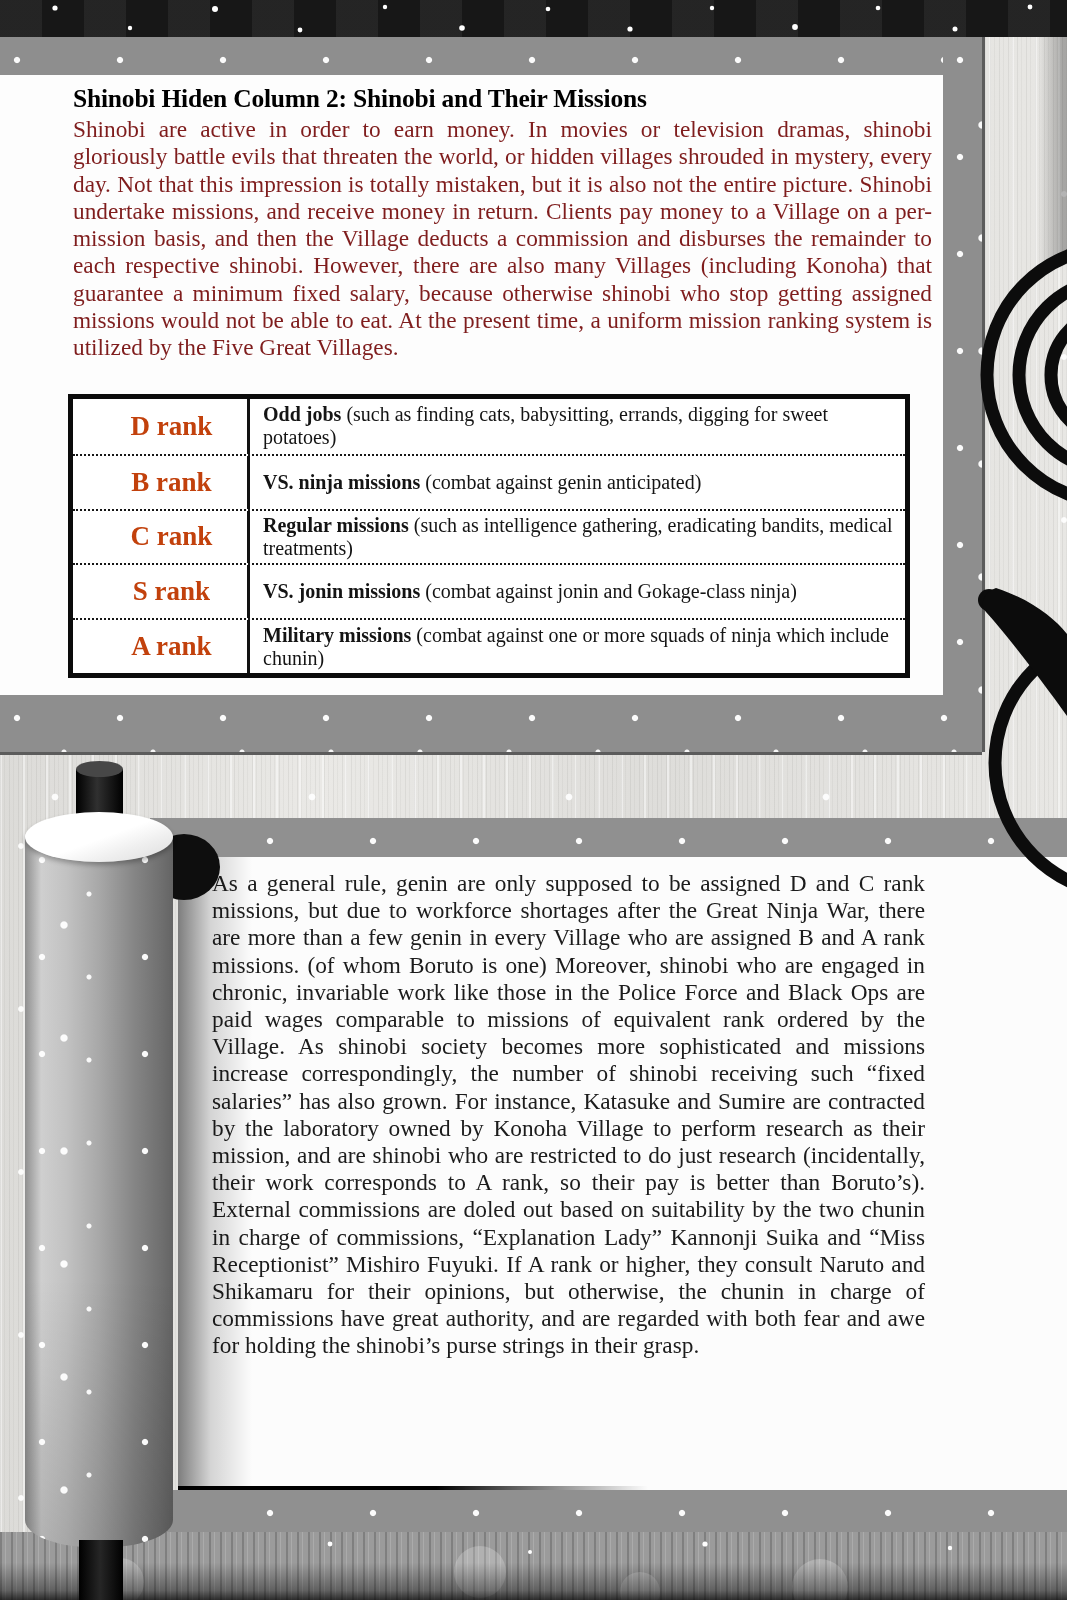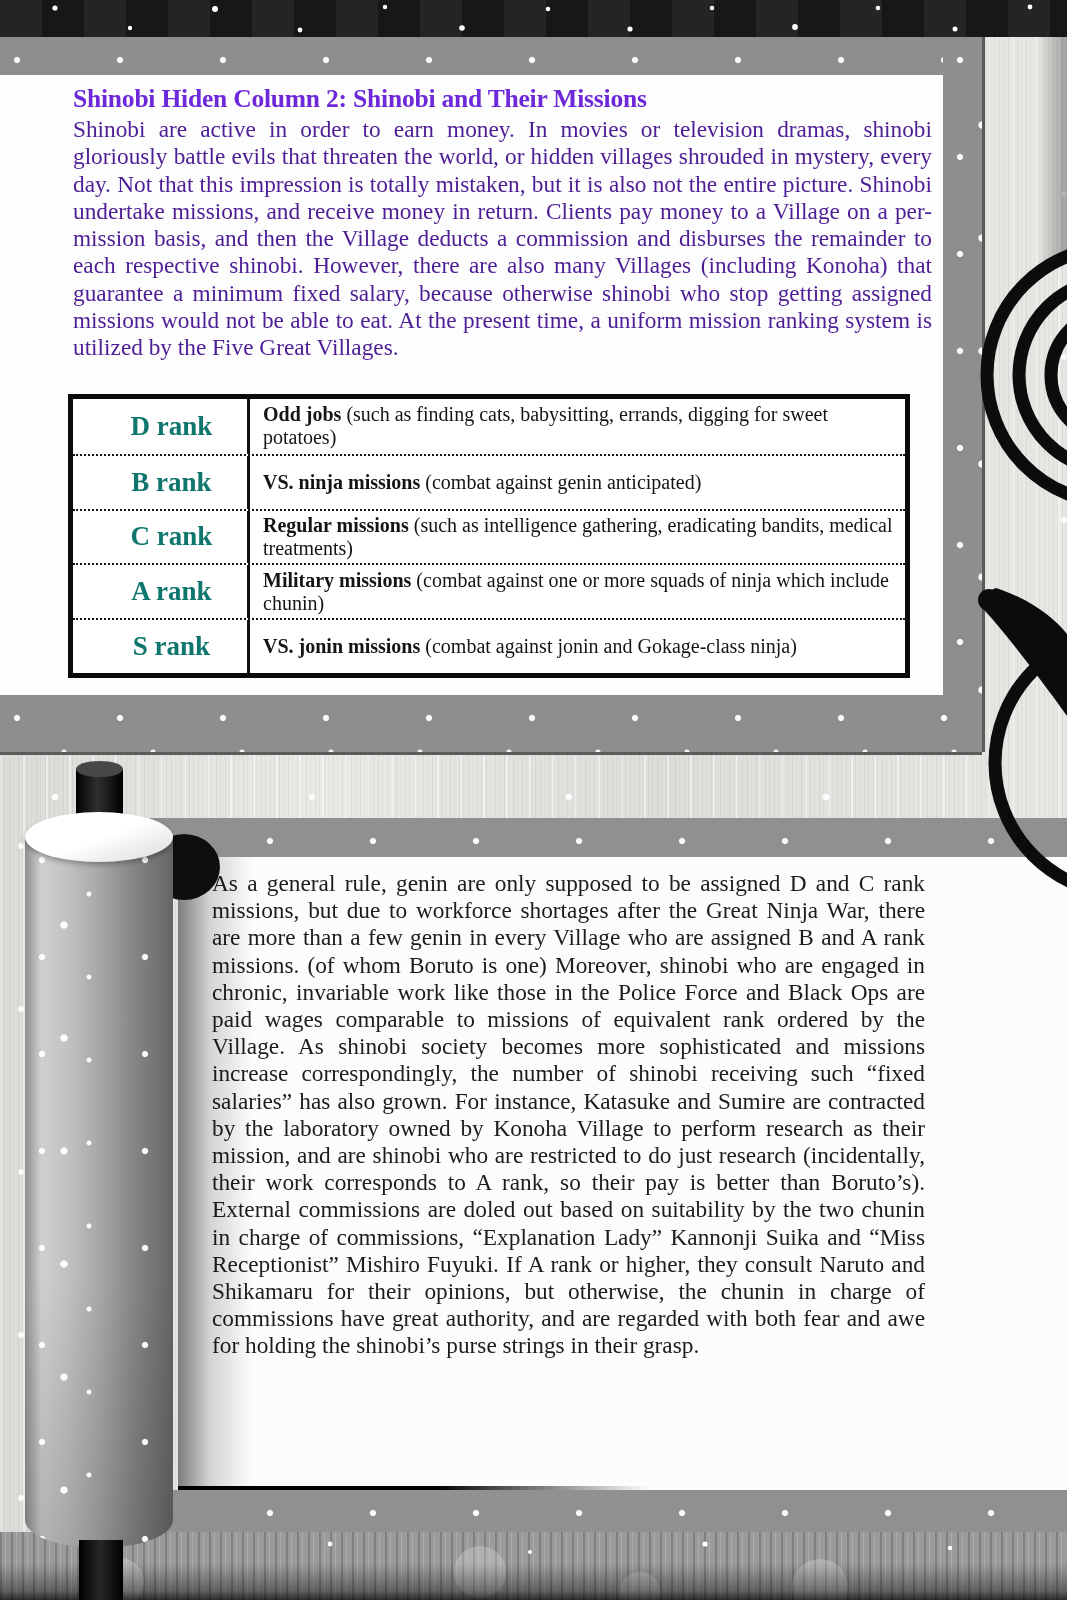--- a/index.html
+++ b/index.html
@@ -39,37 +39,37 @@
   }
   .top-band svg{display:block;}
   
   .card-bar{background-color:#8e8e8e;}
   .card1-top{left:0;top:37px;width:982px;height:38px;}
   .card1-right{left:943px;top:37px;width:39px;height:715px;border-right:3px solid #5c5c5c;}
   .card1-bottom{left:0;top:695px;width:982px;height:57px;border-bottom:3px solid #5c5c5c;}
   .panel1{left:0;top:75px;width:943px;height:620px;background:#fdfdfd;}
   .col-title{
     position:absolute;left:73px;top:9px;width:860px;margin:0;
-    font-size:25.5px;line-height:30px;font-weight:bold;color:#6d28d9;letter-spacing:-.2px;
+    font-size:25.5px;line-height:30px;font-weight:bold;color:#000000;letter-spacing:-.2px;
   }
   .para1{
     position:absolute;left:73px;top:41px;width:859px;margin:0;
-    font-size:23.3px;line-height:27.3px;color:#4c1d95;text-align:justify;
+    font-size:23.3px;line-height:27.3px;color:#7f1d1d;text-align:justify;
   }
   
   .rank-table{
     position:absolute;left:68px;top:319px;width:842px;height:284px;
     border:5px solid #0b0b0b;background:#fff;box-sizing:border-box;
     display:grid;grid-template-rows:repeat(5,1fr);
   }
   .trow{display:grid;grid-template-columns:177px 1fr;min-height:0;}
   .trow + .trow{border-top:2px dotted #161616;}
   .rank-cell{
     border-right:3px solid #111;display:flex;align-items:center;justify-content:center;
-    font-weight:bold;font-size:27px;color:#0f766e;margin-left:23px;
+    font-weight:bold;font-size:27px;color:#c2410c;margin-left:23px;
   }
   .desc-cell{display:flex;align-items:center;padding:4px 6px 4px 13px;min-height:0;}
   .desc-cell .dtext{font-size:20px;line-height:23px;color:#141414;}
   .desc-cell .lead{font-weight:bold;}
   
   .band-top2{left:150px;top:818px;width:917px;height:39px;background-color:#909090;}
   .band-bot2{left:150px;top:1490px;width:917px;height:42px;background-color:#909090;}
   .paper2{left:178px;top:857px;width:889px;height:633px;background:#fcfcfc;}
   .para2{
     position:absolute;left:34px;top:13px;width:713px;margin:0;
@@ -203,29 +203,29 @@
             <div class="dtext"><span class="lead">VS. ninja missions</span><span> (combat against genin anticipated)</span></div>
           </div>
       </div>
       <div class="trow">
         <div class="rank-cell">C rank</div>
         <div class="desc-cell">
             <div class="dtext"><span class="lead">Regular missions</span><span> (such as intelligence gathering, eradicating bandits, medical treatments)</span></div>
           </div>
       </div>
       <div class="trow">
+        <div class="rank-cell">S rank</div>
+        <div class="desc-cell">
+            <div class="dtext"><span class="lead">VS. jonin missions</span><span> (combat against jonin and Gokage-class ninja)</span></div>
+          </div>
+      </div>
+      <div class="trow">
         <div class="rank-cell">A rank</div>
         <div class="desc-cell">
             <div class="dtext"><span class="lead">Military missions</span><span> (combat against one or more squads of ninja which include chunin)</span></div>
-          </div>
-      </div>
-      <div class="trow">
-        <div class="rank-cell">S rank</div>
-        <div class="desc-cell">
-            <div class="dtext"><span class="lead">VS. jonin missions</span><span> (combat against jonin and Gokage-class ninja)</span></div>
           </div>
       </div>
     </div>
   </div>
 
   <div class="abs right-edge-shade"></div>
 
   <div class="abs speckle band-top2"></div>
   <div class="abs speckle band-bot2"></div>
   <div class="abs paper2">

